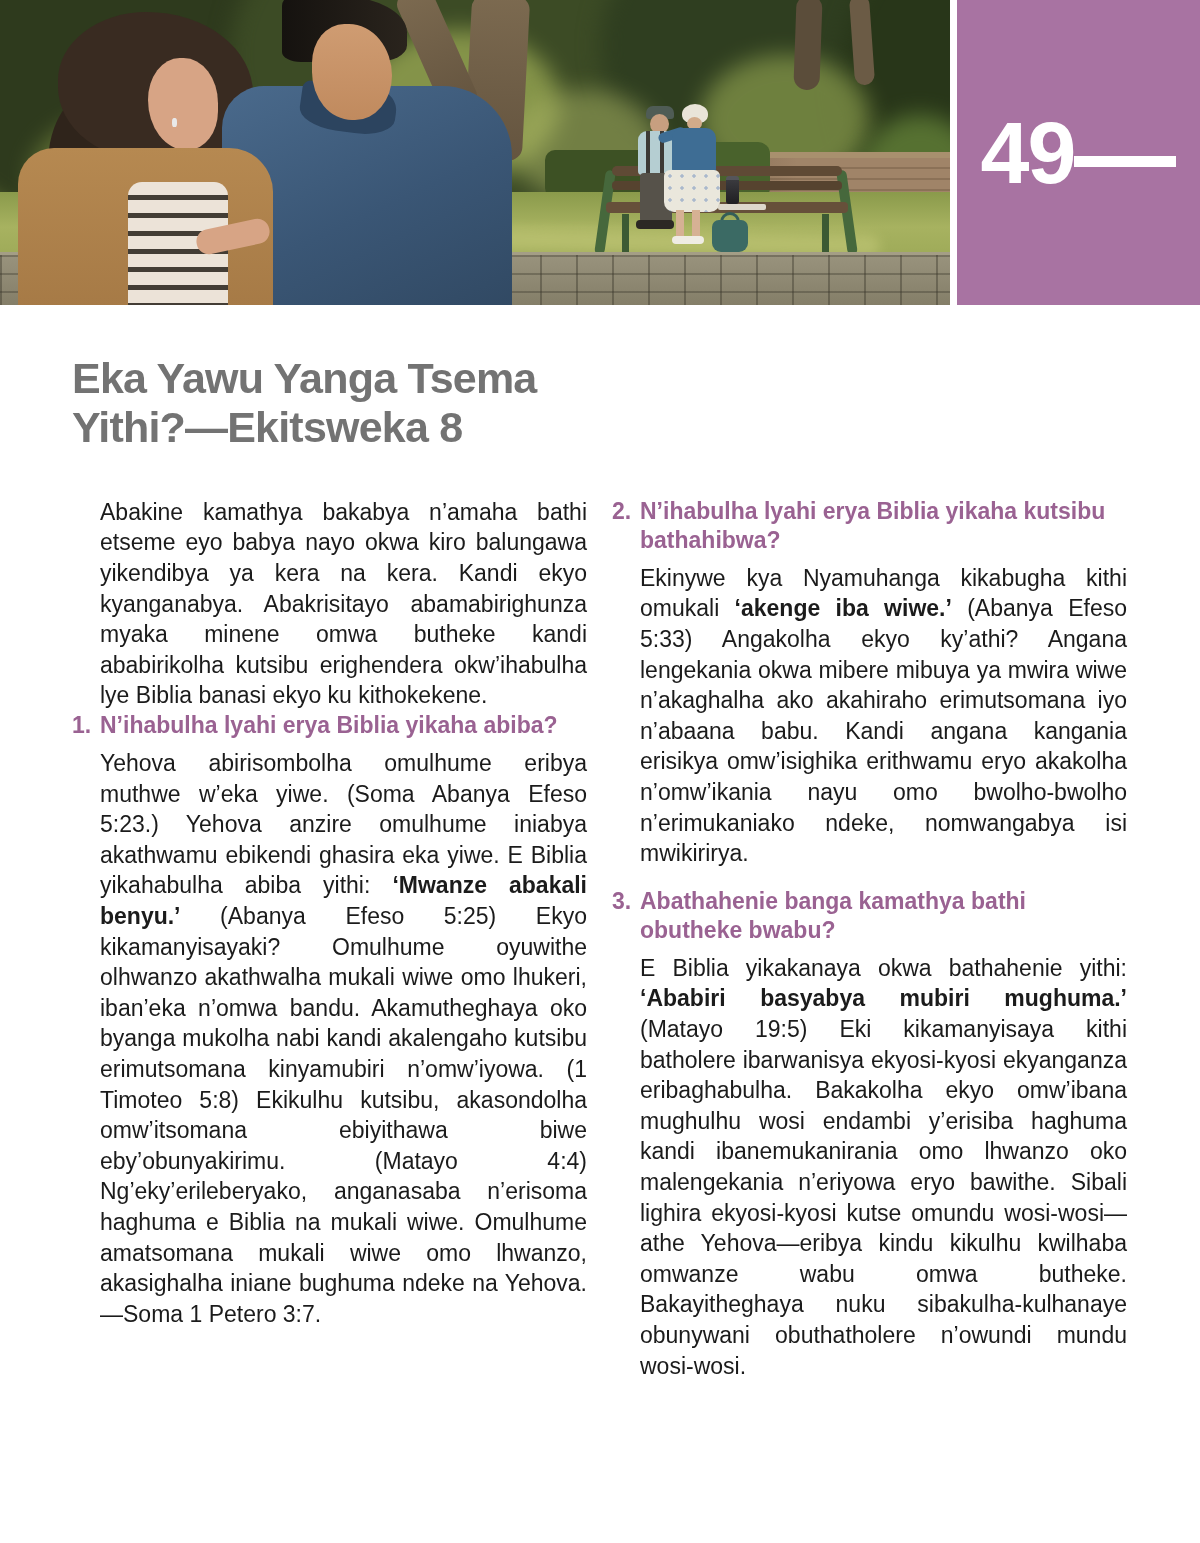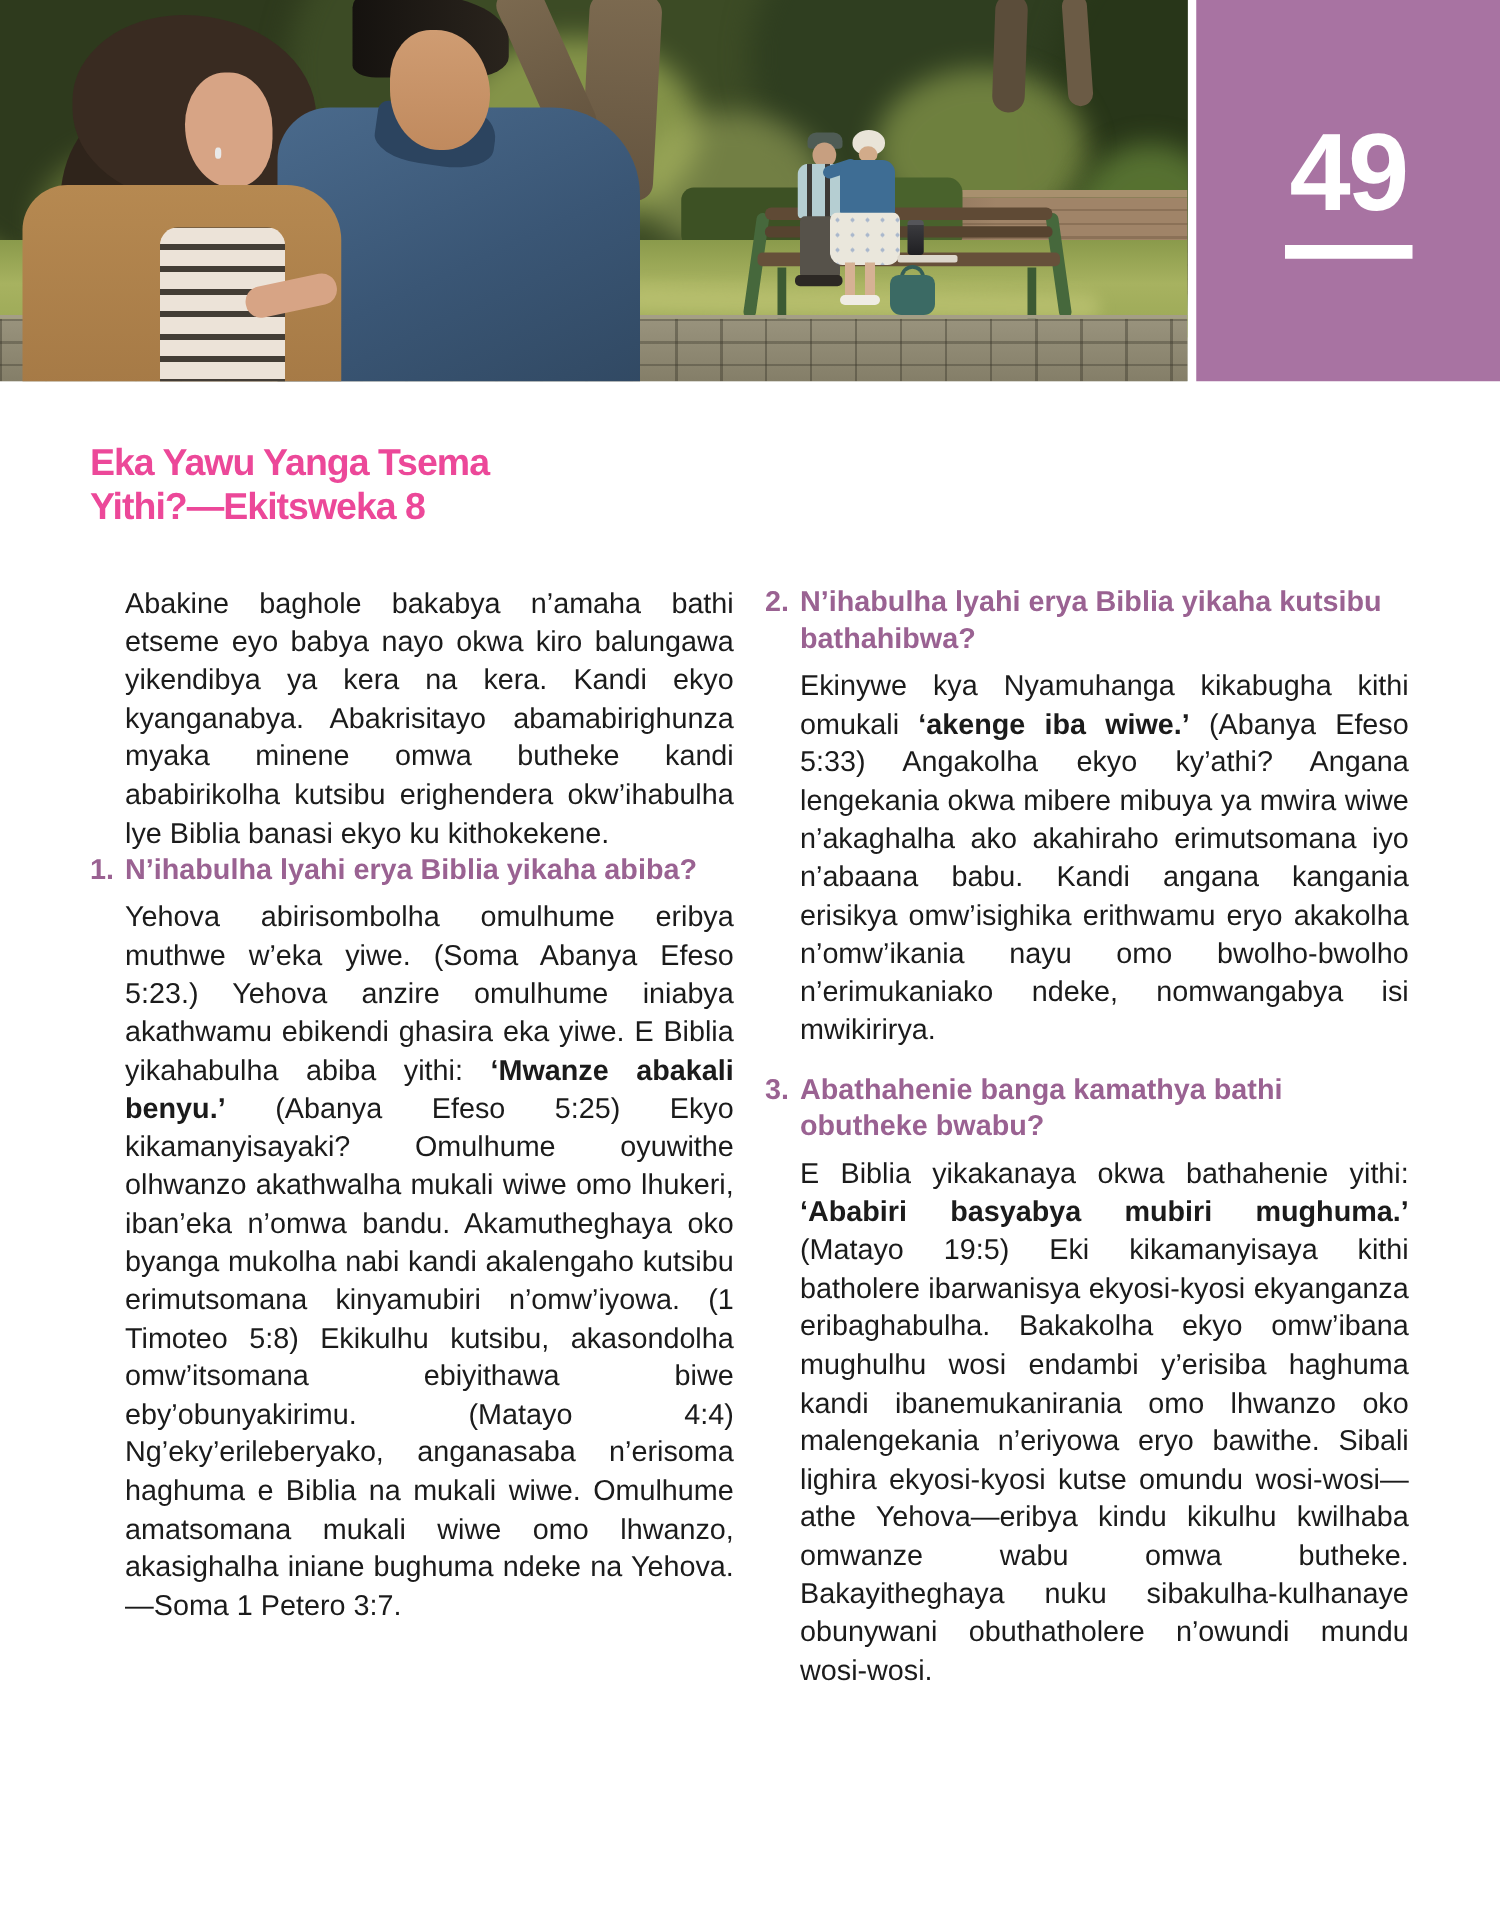--- a/index.html
+++ b/index.html
@@ -98,30 +98,30 @@
   .w-shirt    { left: 128px; top: 182px; width: 100px; height: 125px; background: repeating-linear-gradient(180deg,#ece3d8 0 13px,#433d35 13px 18px); border-radius: 14px 14px 0 0; }
   .w-hand     { left: 196px; top: 224px; width: 74px;  height: 25px;  background: #d7a485; border-radius: 12px; transform: rotate(-12deg); }
   .m-hair     { left: 282px; top: -4px;  width: 125px; height: 66px;  background: linear-gradient(90deg,#15120f,#2a241d); border-radius: 10px 55% 25% 15%; }
   .m-face     { left: 312px; top: 24px;  width: 80px;  height: 96px;  background: linear-gradient(180deg,#cf9c72,#c08a5e); border-radius: 42% 56% 48% 52%; }
   .m-shirt    { left: 222px; top: 86px;  width: 290px; height: 222px; background: linear-gradient(155deg,#4a6a8c 0%, #3a5675 55%, #314963 100%); border-radius: 42px 70px 0 0; }
   .m-collar   { left: 300px; top: 86px;  width: 96px;  height: 46px;  background: #2c445f; border-radius: 8px 20px 40% 40%; transform: rotate(8deg); }
 
   .chapter-box {
     position: absolute; left: 957px; top: 0; width: 243px; height: 305px;
     background: #a873a2;
-    display: flex; flex-direction: column; align-items: center; justify-content: center;
+    display: flex; flex-direction: row; align-items: center; justify-content: center;
   }
   .chapter-number { color: #ffffff; font-size: 88px; font-weight: 700; line-height: 0.9; letter-spacing: -2px; }
   .chapter-rule { width: 102px; height: 11px; background: #ffffff; margin-top: 18px; }
 
   
   .content { padding: 0 72px; }
   .title {
     margin: 49px 0 0 0;
-    font-size: 30px; line-height: 1.15; font-weight: 700; letter-spacing: -0.8px; color: #ec4899;
+    font-size: 43px; line-height: 1.15; font-weight: 700; letter-spacing: -0.8px; color: #737373;
   }
   .columns { display: flex; gap: 25px; margin-top: 44px; }
   .col { width: 515px; font-size: 23px; line-height: 30.6px; text-align: justify; }
   .para { margin: 0 0 0 28px; }
   .q { margin-top: 18px; }
   .q.first { margin-top: 0; }
   .q-heading {
     display: grid; grid-template-columns: 28px 1fr;
     color: #9a6292; font-weight: 700; font-size: 23px; line-height: 29px; text-align: left;
   }
@@ -197,21 +197,21 @@
       <div class="chapter-rule"></div>
     </div>
   </div>
 
   <div class="content">
     <h1 class="title"><span>Eka Yawu Yanga Tsema</span><br><span>Yithi?—Ekitsweka 8</span></h1>
 
     <div class="columns">
 
       <div class="col">
-        <p class="para">Abakine baghole bakabya n’amaha bathi etseme eyo babya nayo okwa kiro balungawa yikendibya ya kera na kera. Kandi ekyo kyanganabya. Abakrisitayo abamabirighunza myaka minene omwa butheke kandi ababirikolha kutsibu erighendera okw’ihabulha lye Biblia banasi ekyo ku kithokekene.</p>
+        <p class="para">Abakine kamathya bakabya n’amaha bathi etseme eyo babya nayo okwa kiro balungawa yikendibya ya kera na kera. Kandi ekyo kyanganabya. Abakrisitayo abamabirighunza myaka minene omwa butheke kandi ababirikolha kutsibu erighendera okw’ihabulha lye Biblia banasi ekyo ku kithokekene.</p>
 
         <div class="q first">
           <div class="q-heading">
             <span class="q-num">1.</span>
             <span class="q-text">N’ihabulha lyahi erya Biblia yikaha abiba?</span>
           </div>
           <p class="q-para"><span>Yehova abirisombolha omulhume eribya muthwe w’eka yiwe. (Soma Abanya Efeso 5:23.) Yehova anzire omulhume iniabya akathwamu ebikendi ghasira eka yiwe. E Biblia yikahabulha abiba yithi: </span><span class="b">‘Mwanze abakali benyu.’</span><span> (Abanya Efeso 5:25) Ekyo kikamanyisayaki? Omulhume oyuwithe olhwanzo akathwalha mukali wiwe omo lhukeri, iban’eka n’omwa bandu. Akamutheghaya oko byanga mukolha nabi kandi akalengaho kutsibu erimutsomana kinyamubiri n’omw’iyowa. (1 Timoteo 5:8) Ekikulhu kutsibu, akasondolha omw’itsomana ebiyithawa biwe eby’obunyakirimu. (Matayo 4:4) Ng’eky’erileberyako, anganasaba n’erisoma haghuma e Biblia na mukali wiwe. Omulhume amatsomana mukali wiwe omo lhwanzo, akasighalha iniane bughuma ndeke na Yehova.—Soma 1 Petero 3:7.</span></p>
         </div>
       </div>
 

